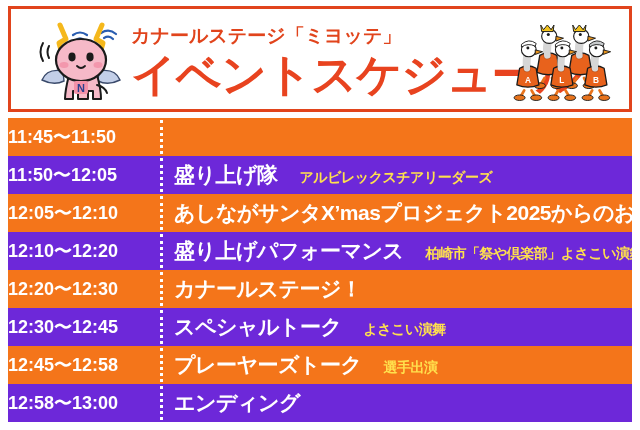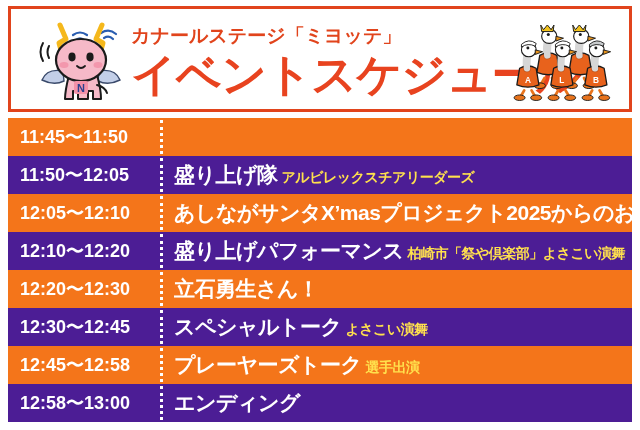--- a/index.html
+++ b/index.html
@@ -96,26 +96,25 @@
   }
 
   .row {
     position: relative;
     height: 38px;
     display: flex;
     align-items: center;
     box-sizing: border-box;
   }
   .row.dark  { background: #F4751A; }
-  .row.light { background: #4c1d95; }
+  .row.light { background: #6d28d9; }
 
   .time-cell {
     width: 152px;
     flex: 0 0 152px;
-    padding-left: 12px;
     box-sizing: border-box;
     font-size: 18px;
     font-weight: bold;
     color: #ffffff;
     letter-spacing: 0px;
     white-space: nowrap;
   }
 
   .divider {
     flex: 0 0 0px;
@@ -140,21 +139,21 @@
     color: #ffffff;
     letter-spacing: -0.5px;
     white-space: nowrap;
   }
 
   .event-note {
     font-size: 14px;
     font-weight: bold;
     color: #FFE14D;
     letter-spacing: -0.5px;
-    margin-left: 4px;
+    margin-left: 22px;
     white-space: nowrap;
   }
   .event-note:empty { display: none; }
 </style>
 </head>
 <body>
 
 <div class="poster">
 
   <div class="header-banner">
@@ -290,21 +289,21 @@
       <div class="title-cell">
         <span class="event-title">盛り上げパフォーマンス</span>
         <span class="event-note">柏崎市「祭や倶楽部」よさこい演舞</span>
       </div>
     </div>
 
     <div class="row dark">
       <div class="time-cell">12:20〜12:30</div>
       <div class="divider"></div>
       <div class="title-cell">
-        <span class="event-title">立石勇生さん！</span>
+        <span class="event-title">カナールステージ！</span>
 
       </div>
     </div>
 
     <div class="row light">
       <div class="time-cell">12:30〜12:45</div>
       <div class="divider"></div>
       <div class="title-cell">
         <span class="event-title">スペシャルトーク</span>
         <span class="event-note">よさこい演舞</span>

